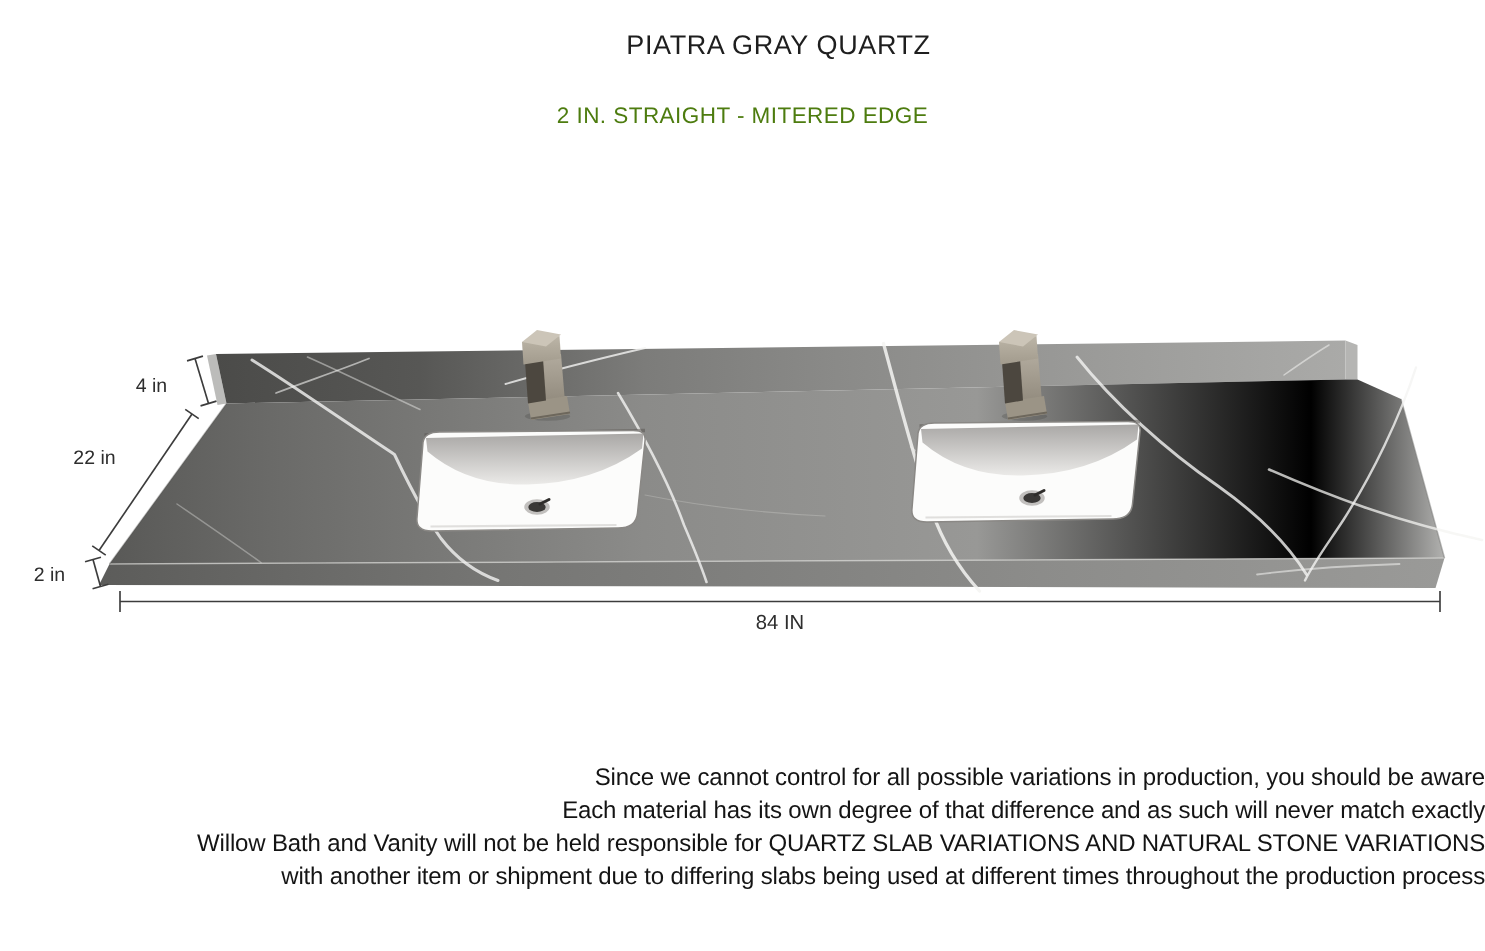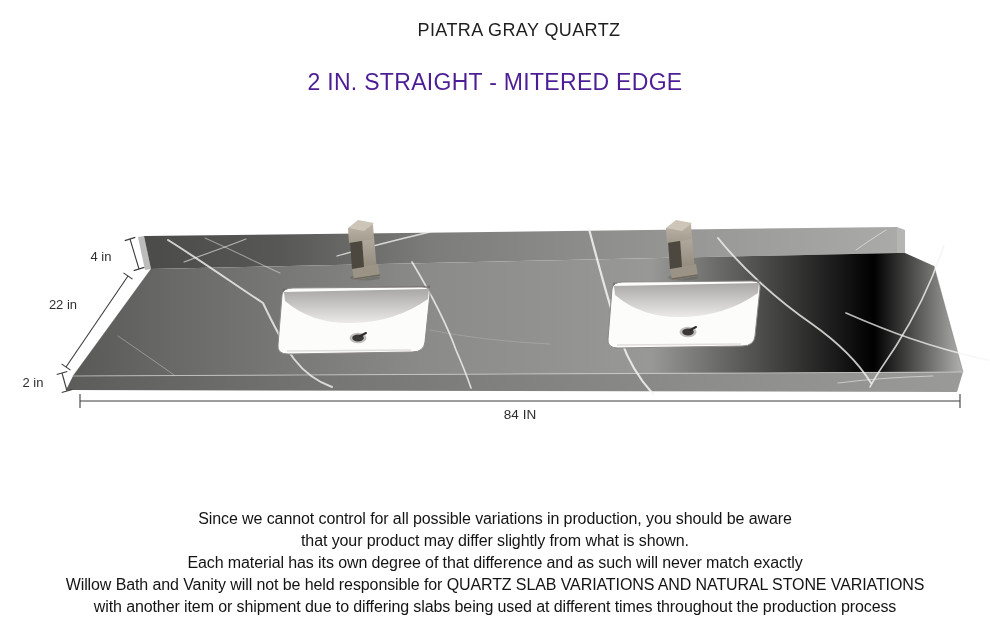--- a/index.html
+++ b/index.html
@@ -1,23 +1,23 @@
 <!DOCTYPE html>
 <html style="--background: #ffffff; --stone_dark: #565654; --stone_mid: #8b8b89; --stone_light: #b2b2b0; --vein_white: #f4f4f2; --sink_white: #fcfcfb; --faucet_nickel: #aba496; --text: #1e1e1e; --dimension_line: #3c3c3c;"><head>
 <meta charset="utf-8">
 <style>
   html,body{margin:0;padding:0;background:#fff;}
   .stage{position:relative;width:990px;height:634px;background:#ffffff;overflow:hidden;
          font-family:"Liberation Sans",sans-serif;}
   .title{position:absolute;top:20px;left:0;width:100%;text-align:center;
          font-size:18px;letter-spacing:.4px;color:#1e1e1e;margin-left:24px;}
   .subtitle{position:absolute;top:69px;left:0;width:100%;text-align:center;
-         font-size:23px;letter-spacing:.3px;color:#4c1d95;}
+         font-size:15px;letter-spacing:.3px;color:#4d7c0f;}
   .diagram-svg{position:absolute;left:0;top:0;width:990px;height:634px;}
-  .disclaimer{position:absolute;top:508px;left:0;width:100%;text-align:center;
+  .disclaimer{position:absolute;top:508px;left:0;width:100%;text-align:right;
          font-size:16px;line-height:22px;color:#141414;letter-spacing:-.1px;}
   .dim-label{font:13px "Liberation Sans",sans-serif;fill:#2e2e2e;}
   .dim-label-lg{font:13.5px "Liberation Sans",sans-serif;fill:#2e2e2e;}
   .dim-line{stroke:#3c3c3c;stroke-width:1.1;fill:none;}
   .vein{fill:none;stroke:#f4f4f2;stroke-linecap:round;}
 </style>
 </head>
 <body>
 
 <div class="stage">
@@ -139,19 +139,18 @@
         <path class="dim-line" d="M80,401 L960,401"></path>
         <path class="dim-line" d="M80,394 L80,408"></path>
         <path class="dim-line" d="M960,394 L960,408"></path>
         <text class="dim-label-lg" x="520" y="419" text-anchor="middle">84 IN</text>
       </g>
     </g>
   </svg>
 
   <div class="disclaimer">
     <div>Since we cannot control for all possible variations in production, you should be aware</div>
-    <div>that your product may differ slightly from what is shown.</div>
     <div>Each material has its own degree of that difference and as such will never match exactly</div>
     <div>Willow Bath and Vanity will not be held responsible for QUARTZ SLAB VARIATIONS AND NATURAL STONE VARIATIONS</div>
     <div>with another item or shipment due to differing slabs being used at different times throughout the production process</div>
   </div>
 
 </div>
 
 </body></html>

